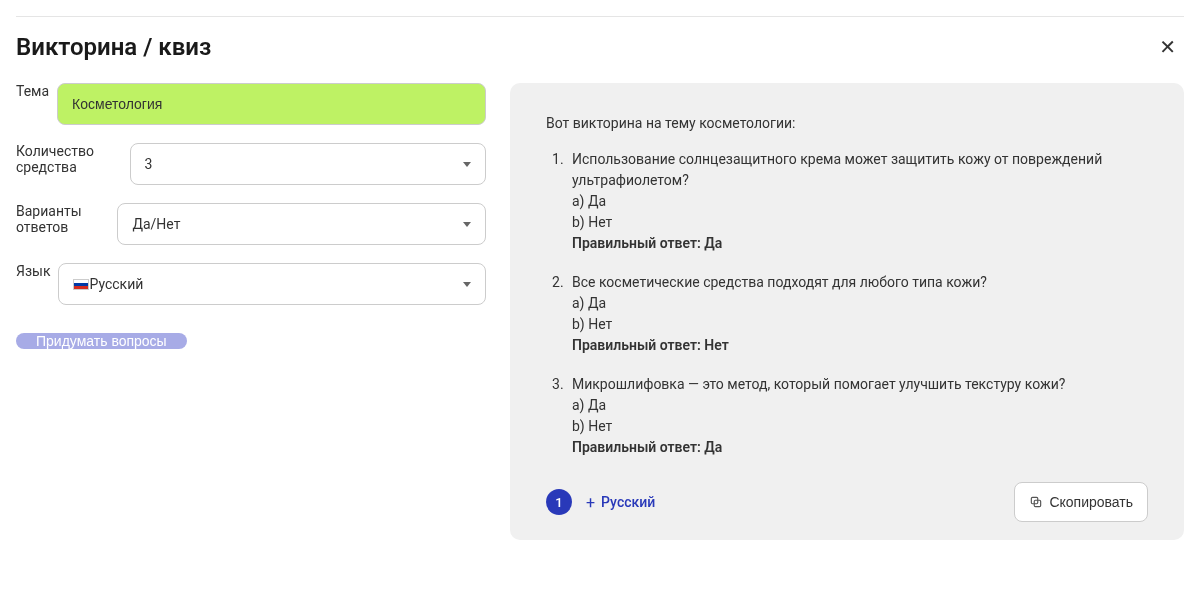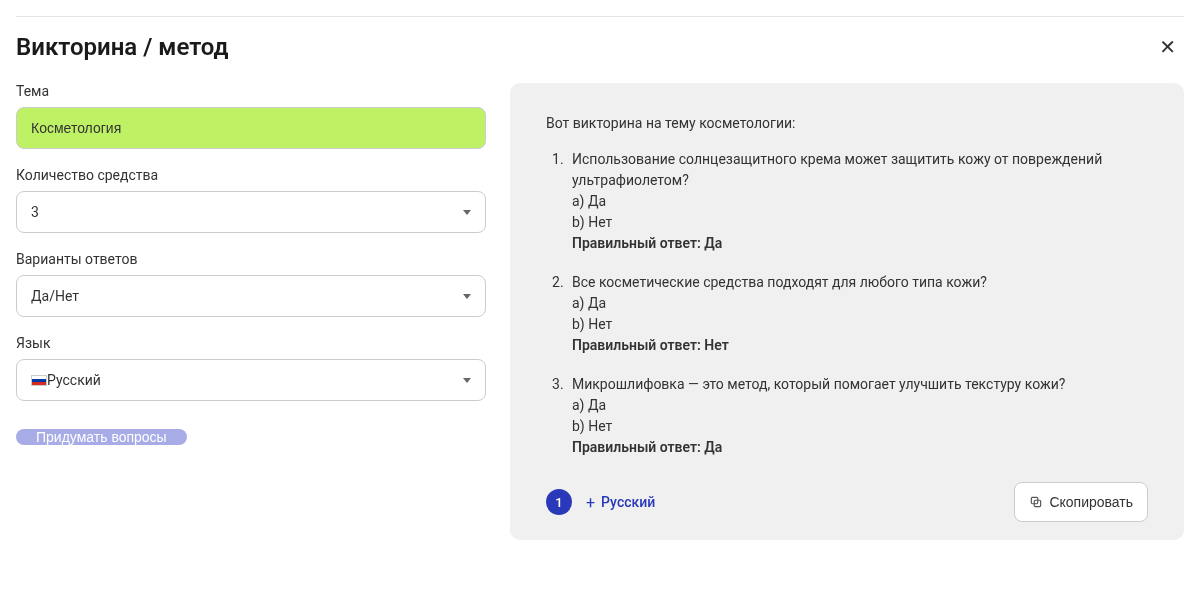--- a/index.html
+++ b/index.html
@@ -39,21 +39,21 @@
       gap: 24px;
     }
     .left-panel {
       width: 470px;
       display: flex;
       flex-direction: column;
       gap: 18px;
     }
     .form-group {
       display: flex;
-      flex-direction: column;
+      flex-direction: row;
       gap: 8px;
     }
     .label {
       font-size: 14px;
       color: #333;
     }
     .input {
       border: 1px solid #ccc;
       border-radius: 8px;
       padding: 12px 14px;
@@ -193,21 +193,21 @@
     .copy-icon {
       width: 14px;
       height: 14px;
     }
   </style>
 </head>
 <body>
 
 <div class="container">
   <div class="header">
-    <h1 class="title">Викторина / метод</h1>
+    <h1 class="title">Викторина / квиз</h1>
     <span class="close-icon">✕</span>
   </div>
 
   <div class="content">
     <div class="left-panel">
       <div class="form-group">
         <span class="label">Тема</span>
         <input class="input" type="text" value="Косметология" style="">
       </div>
 

